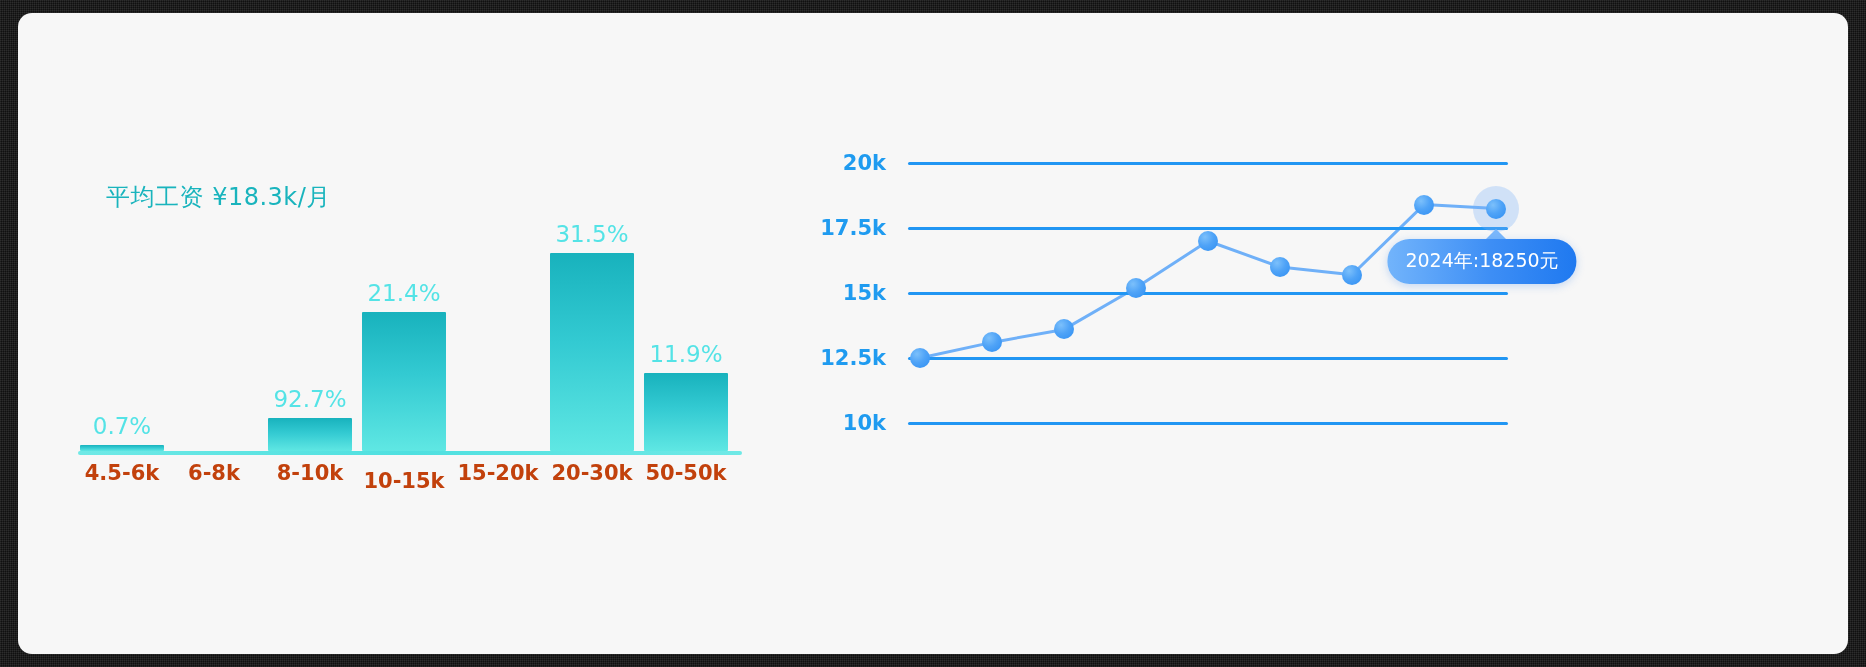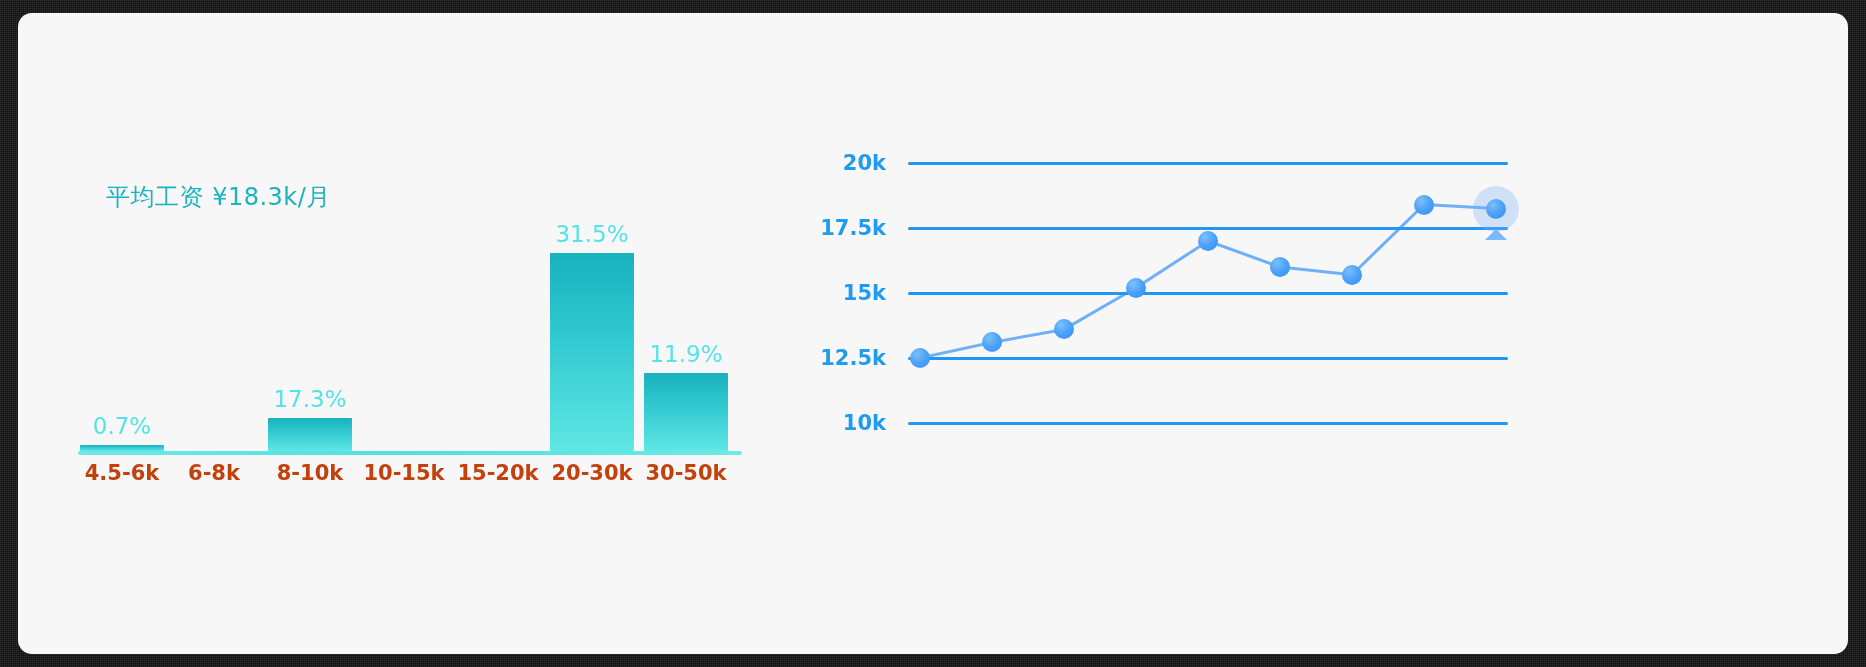--- a/index.html
+++ b/index.html
@@ -163,45 +163,51 @@
       <div id="bar-title">平均工资  ¥18.3k/月</div>
       <div id="bars-area">
           <div class="bar-slot" style="left: 0px;">
             <div class="bar-col">
               <div class="bar-value">0.7%</div>
               <div class="bar-rect" style="height: 6px;"></div>
             </div>
           </div>
           <div class="bar-slot" style="left: 188px;">
             <div class="bar-col">
-              <div class="bar-value">17.3%</div>
+              <div class="bar-value">92.7%</div>
               <div class="bar-rect" style="height: 33.2229px;"></div>
+            </div>
+          </div>
+          <div class="bar-slot" style="left: 282px;">
+            <div class="bar-col">
+              <div class="bar-value">21.4%</div>
+              <div class="bar-rect" style="height: 139.406px;"></div>
             </div>
           </div>
           <div class="bar-slot" style="left: 470px;">
             <div class="bar-col">
               <div class="bar-value">31.5%</div>
               <div class="bar-rect" style="height: 205.2px;"></div>
             </div>
           </div>
           <div class="bar-slot" style="left: 564px;">
             <div class="bar-col">
               <div class="bar-value">11.9%</div>
               <div class="bar-rect" style="height: 77.52px;"></div>
             </div>
           </div>
         </div>
       <div id="bar-axis"></div>
     <div class="bar-cat" style="left: 9px;">4.5-6k</div>
         <div class="bar-cat" style="left: 101px;">6-8k</div>
         <div class="bar-cat" style="left: 197px;">8-10k</div>
-        <div class="bar-cat" style="left: 291px;">10-15k</div>
+        <div class="bar-cat" style="left: 291px; margin-top: 8px;">10-15k</div>
         <div class="bar-cat" style="left: 385px;">15-20k</div>
         <div class="bar-cat" style="left: 479px;">20-30k</div>
-        <div class="bar-cat" style="left: 573px;">30-50k</div>
+        <div class="bar-cat" style="left: 573px;">50-50k</div>
       </div>
 
     <div id="line-chart">
       <div id="y-ticks"></div>
       <div id="plot">
         <svg id="line-svg" width="600" height="260">
             <polyline points="12,195 84,179.4 156,166.4 228,124.79999999999998 300,78 372,104 444,111.80000000000001 516,41.599999999999994 588,45.5" fill="none" stroke="#6fb0f8" stroke-width="3" stroke-linejoin="round"></polyline>
           </svg>
       <div class="gridline" style="top: -1.5px;"></div>
           <div class="gridline" style="top: 63.5px;"></div>
@@ -212,20 +218,21 @@
           <div class="dot" style="left: 84px; top: 179.4px;"></div>
           <div class="dot" style="left: 156px; top: 166.4px;"></div>
           <div class="dot" style="left: 228px; top: 124.8px;"></div>
           <div class="dot" style="left: 300px; top: 78px;"></div>
           <div class="dot" style="left: 372px; top: 104px;"></div>
           <div class="dot" style="left: 444px; top: 111.8px;"></div>
           <div class="dot" style="left: 516px; top: 41.6px;"></div>
           <div id="dot-halo" style="left: 588px; top: 45.5px;"></div>
           <div class="dot" style="left: 588px; top: 45.5px;"></div>
           <div id="tooltip-arrow" style="left: 588px; top: 65.5px;"></div>
+          <div id="tooltip" style="left: 574px; top: 75.5px;">2024年:18250元</div>
         </div>
     <div class="y-tick" style="top: 0px;">20k</div>
         <div class="y-tick" style="top: 65px;">17.5k</div>
         <div class="y-tick" style="top: 130px;">15k</div>
         <div class="y-tick" style="top: 195px;">12.5k</div>
         <div class="y-tick" style="top: 260px;">10k</div>
       </div>
 
   </div>
 </div>

